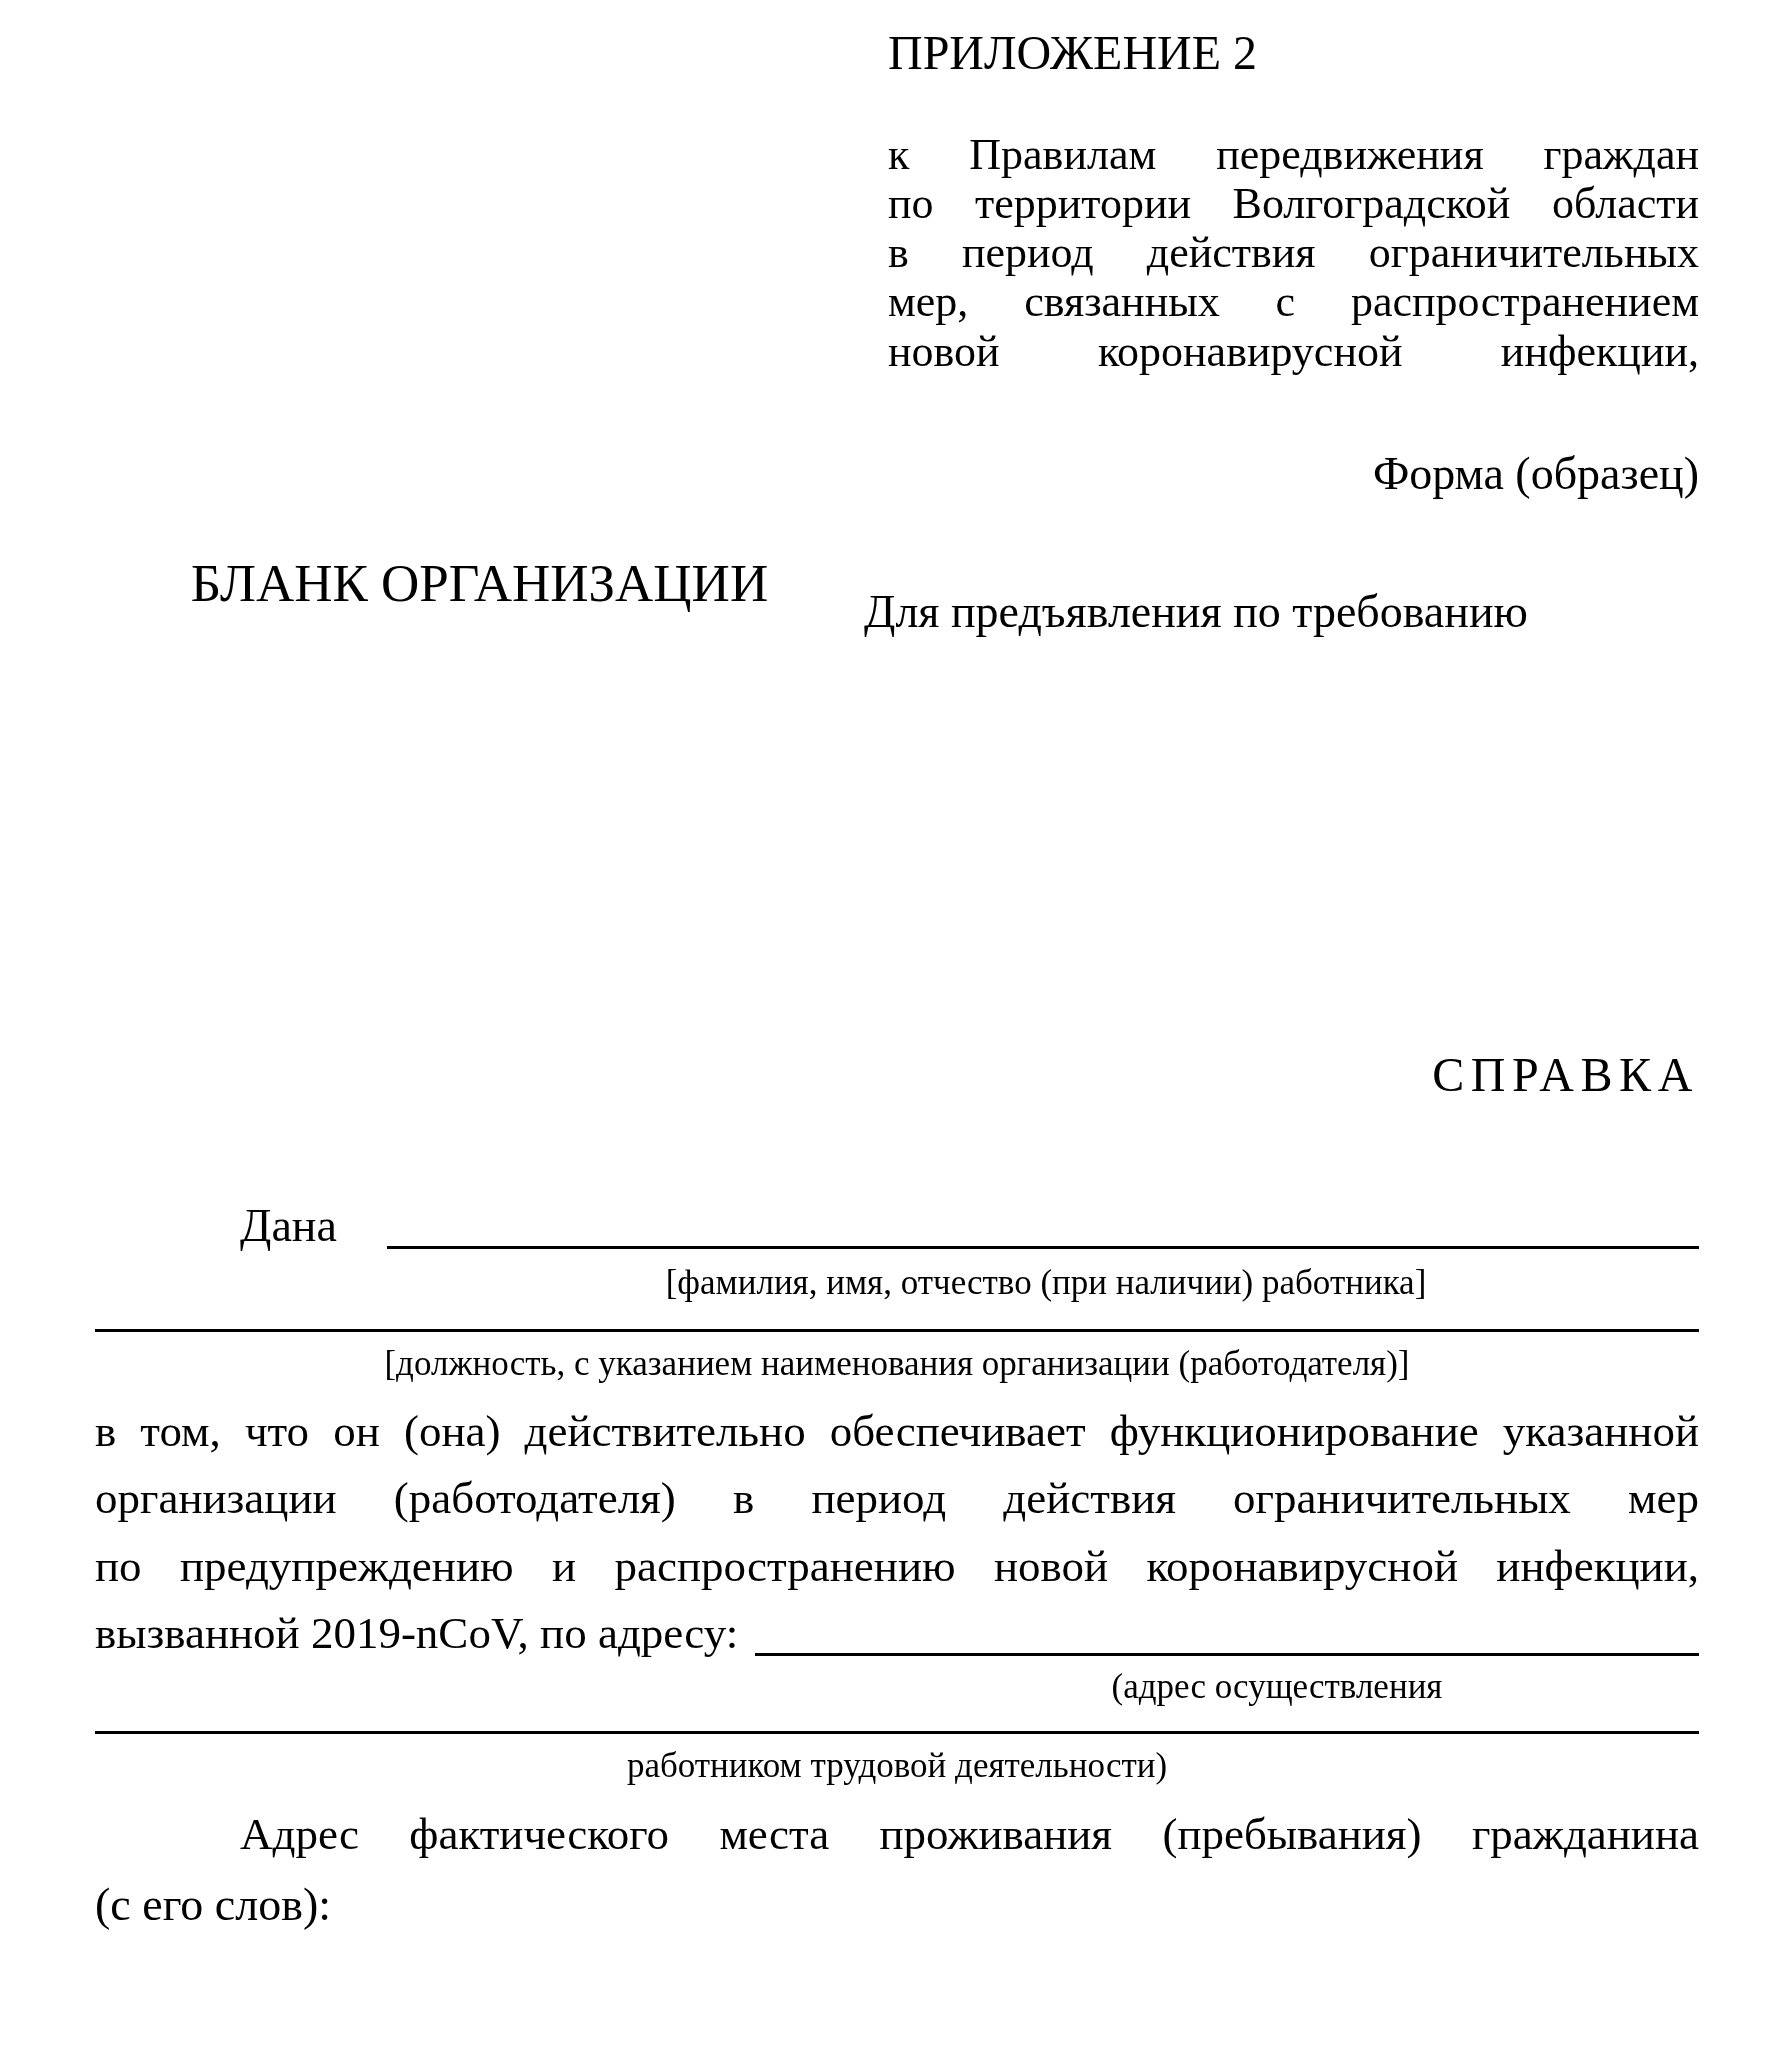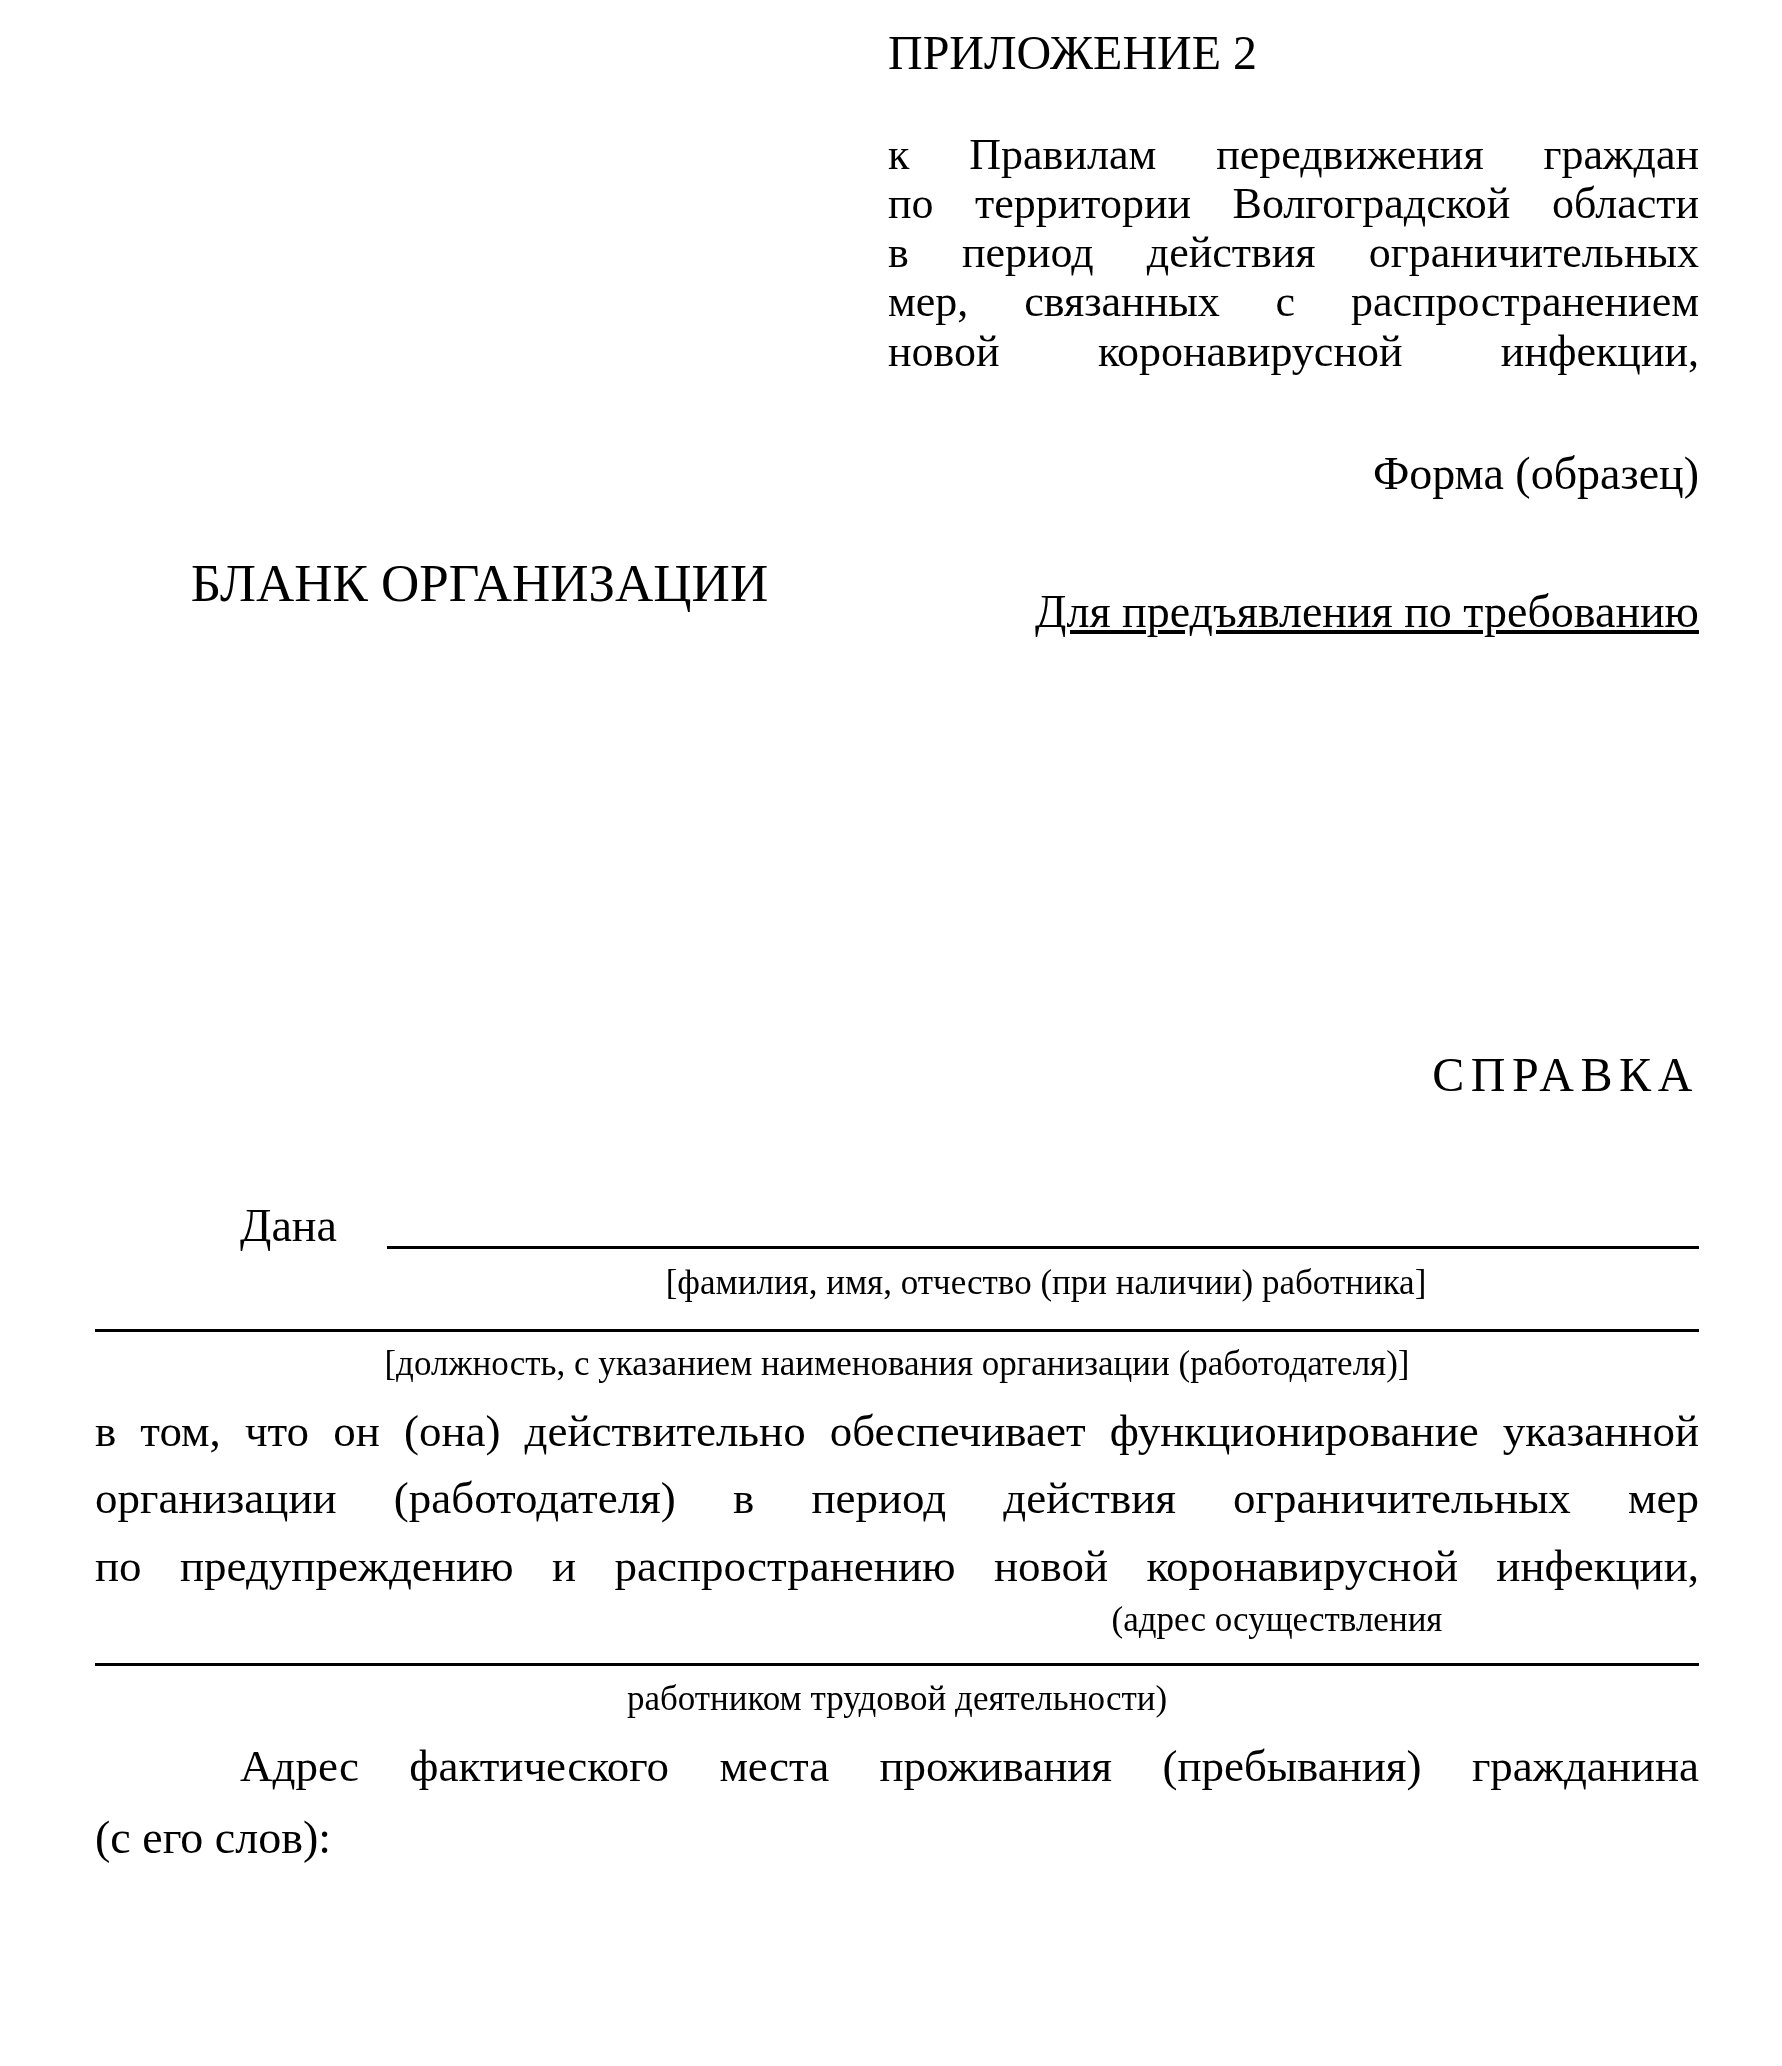--- a/index.html
+++ b/index.html
@@ -18,21 +18,21 @@
 
   .jline { text-align: justify; text-align-last: justify; }
   .jline.last { text-align-last: left; }
 
   .form-label { margin-top: 70px; text-align: right; font-size: 46px; line-height: 1.2; }
 
   .header-row { margin-top: 52px; display: flex; justify-content: space-between; align-items: flex-start; }
   .org-col { width: 769px; text-align: center; }
   .org-title { font-size: 53px; line-height: 1.15; }
   .org-note { font-size: 40px; line-height: 1.3; margin-top: 11.6px; }
-  .presentation { font-size: 46px; line-height: 1.2; margin-top: 31px; text-align: right; flex: 1; text-decoration: underline; }
+  .presentation { font-size: 46px; line-height: 1.2; margin-top: 31px; text-align: left; flex: 1; }
 
   .doc-title { margin-top: 405px; text-align: right; font-size: 48px; letter-spacing: 6.6px; line-height: 1.3; }
 
   .flex-row { display: flex; }
   .fill-line { flex: 1; border-bottom: 3.3px solid #000; align-self: flex-end; margin-bottom: 12.4px; }
 
   .dana-row { margin-top: 83px; padding-left: 145px; font-size: 46px; line-height: 1.55; }
   .dana-row .fill-line { margin-left: 50px; }
 
   .caption { font-size: 35px; line-height: 1.25; }
@@ -83,20 +83,24 @@
   </div>
   <div class="caption fio-caption">[фамилия, имя, отчество (при наличии) работника]</div>
 
   <div class="rule"></div>
   <div class="caption center-caption">[должность, с указанием наименования организации (работодателя)]</div>
 
   <div class="body-par">
     <div class="jline">в том, что он (она) действительно обеспечивает функционирование указанной</div>
     <div class="jline">организации (работодателя) в период действия ограничительных мер</div>
     <div class="jline">по предупреждению и распространению новой коронавирусной инфекции,</div>
+    <div class="flex-row">
+      <span>вызванной 2019-nCoV, по адресу:</span>
+      <span class="fill-line"></span>
+    </div>
   </div>
   <div class="caption address-caption-1">(адрес осуществления</div>
 
   <div class="rule rule-2"></div>
   <div class="caption center-caption">работником трудовой деятельности)</div>
 
   <div class="residence jline">Адрес фактического места проживания (пребывания) гражданина</div>
   <div class="slov-row flex-row">
     <span>(с его слов):</span>
 

